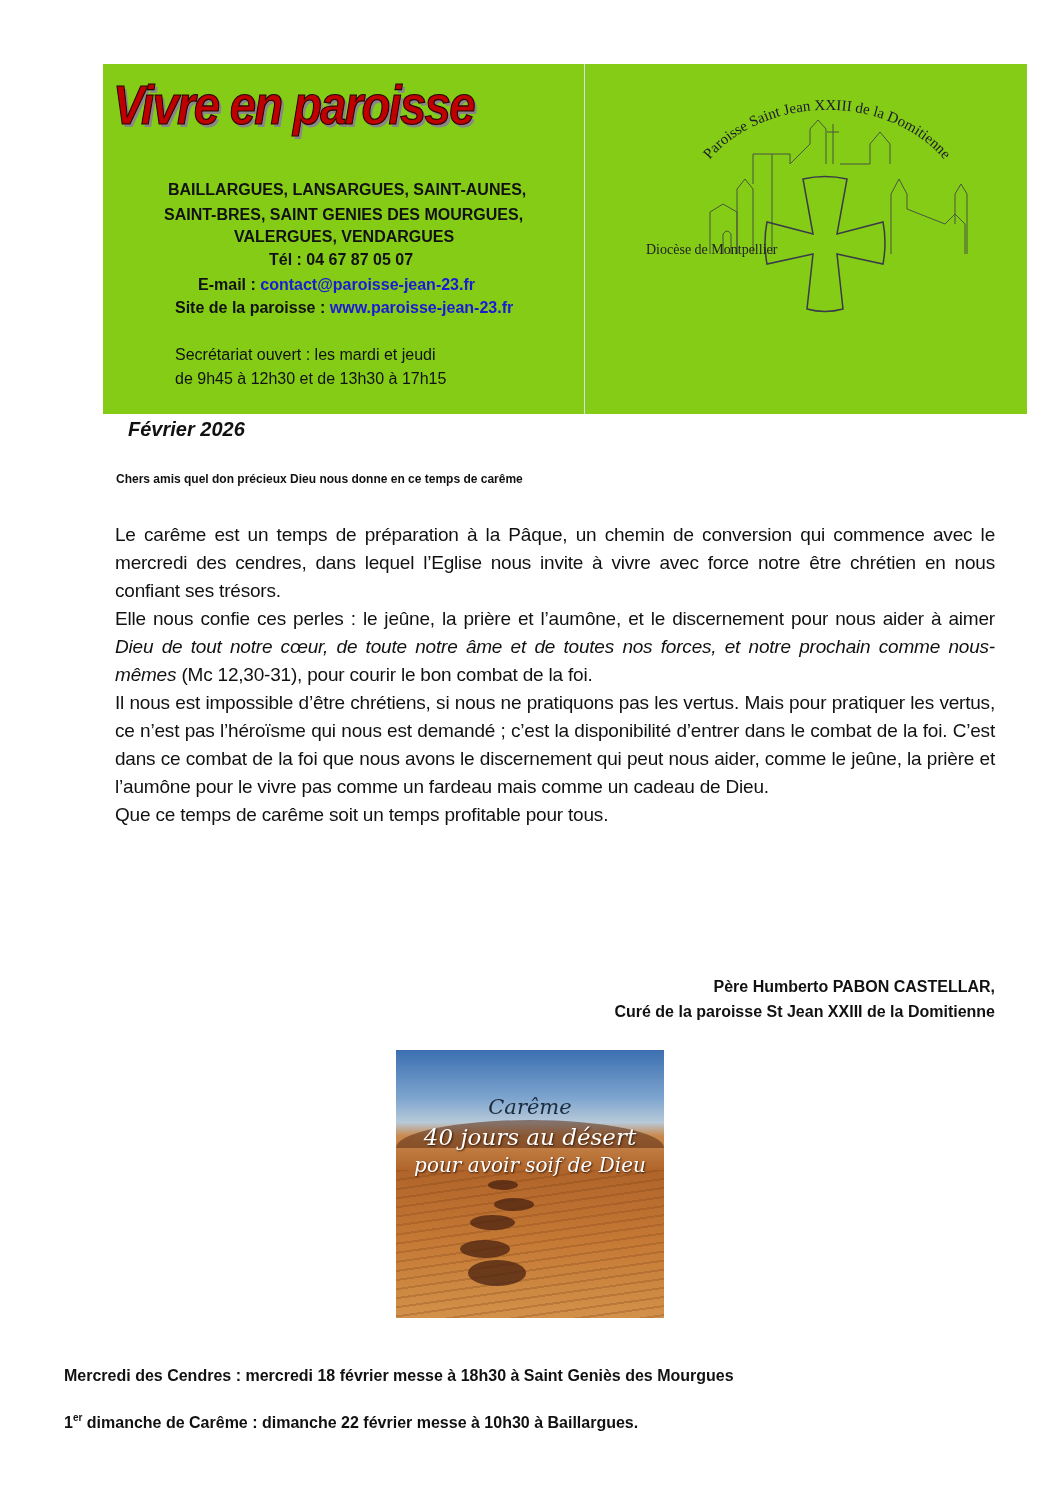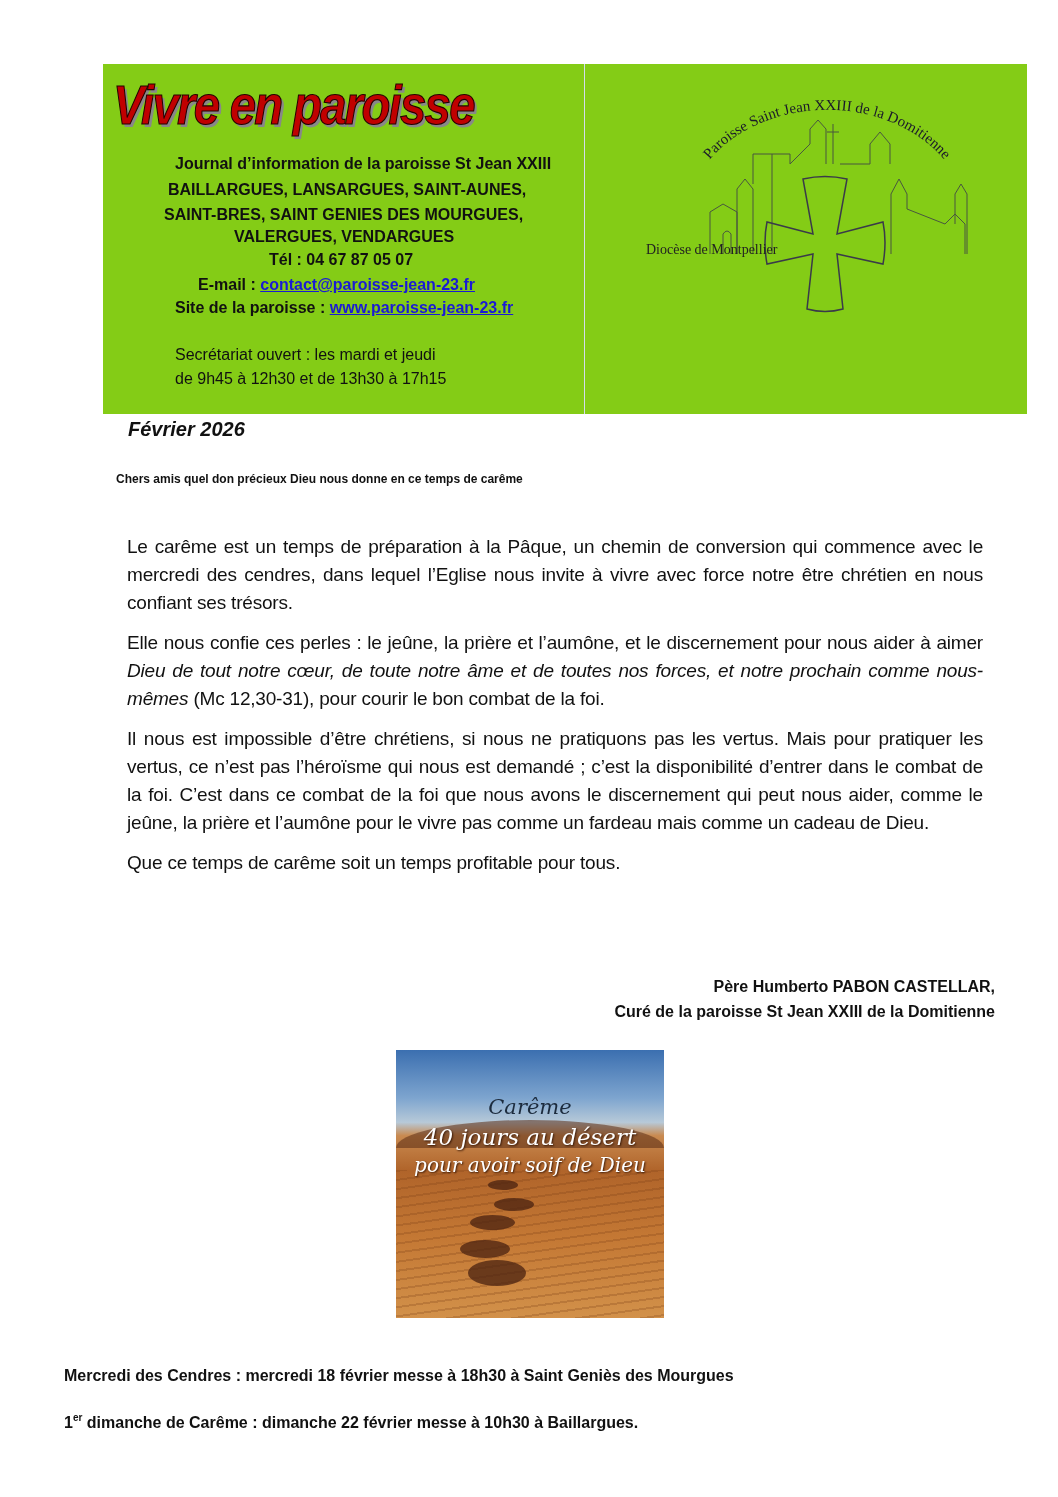--- a/index.html
+++ b/index.html
@@ -6,30 +6,30 @@
     body { width:1058px; height:1497px; position:relative; overflow:hidden; font-family:"Liberation Sans", sans-serif; color:#111; }
 
     .header-box { position:absolute; left:103px; top:64px; width:924px; height:350px; background:#84cc16; }
     .header-left { position:absolute; left:0; top:0; width:481px; height:350px; }
     .header-right { position:absolute; left:481px; top:0; width:443px; height:350px; border-left:1px solid #d3dcee; }
 
     .masthead { position:absolute; left:10px; top:14px; font-family:"Liberation Sans", sans-serif; font-weight:bold; font-style:italic; font-size:55px; color:#c00000; letter-spacing:-2px; transform:scaleX(0.86); transform-origin:left top; -webkit-text-stroke:1.2px #200; text-shadow:3px 3px 0 #888; line-height:1; white-space:nowrap; }
 
     .hline { position:absolute; font-weight:bold; font-size:16px; white-space:nowrap; line-height:20px; color:#111; }
     .hline.reg { font-weight:normal; }
-    a.link { color:#1a1ad6; text-decoration:underline; }
+    a.link { color:#1a1ad6; }
 
     .logo-svg { position:absolute; left:90px; top:20px; }
     .diocese { position:absolute; left:646px; top:242px; font-family:"Liberation Serif", serif; font-size:14px; color:#222; }
 
     .date { position:absolute; left:128px; top:418px; font-size:20px; font-weight:bold; font-style:italic; }
     .greeting { position:absolute; left:116px; top:472px; font-size:12px; font-weight:bold; }
 
     .body-text { position:absolute; left:115px; top:521px; width:880px; font-size:19px; line-height:28px; text-align:justify; letter-spacing:-0.2px; }
-    .body-text p { margin:12px; }
+    .body-text p { margin:0; }
 
     .sig { position:absolute; right:63px; text-align:right; font-weight:bold; font-size:16px; white-space:nowrap; }
 
     .photo { position:absolute; left:396px; top:1050px; width:268px; height:268px; overflow:hidden;
       background: linear-gradient(180deg, #3b6fb0 0%, #7ea5cf 18%, #b7c9d8 27%, #c98a50 32%, #b0642a 45%, #c47834 70%, #d2914a 100%); }
     .photo .dune1 { position:absolute; left:0; top:70px; width:100%; height:28px; background:#5a2c14; opacity:0.55; border-radius:50% 50% 0 0 / 100% 100% 0 0; }
     .photo .ripples { position:absolute; left:0; top:120px; width:100%; height:148px;
       background: repeating-linear-gradient(172deg, rgba(120,60,20,0.25) 0px, rgba(120,60,20,0.25) 2px, rgba(0,0,0,0) 2px, rgba(0,0,0,0) 9px); }
     .photo .fp { position:absolute; background:#4a2210; border-radius:50%; opacity:0.75; }
     .photo .cap { position:absolute; left:0; width:100%; text-align:center; font-family:"DejaVu Serif", serif; font-style:italic; line-height:1; }
@@ -39,21 +39,20 @@
 
     .event { position:absolute; left:64px; font-size:16px; font-weight:bold; white-space:nowrap; }
     .event sup { font-size:10px; vertical-align:7px; }
   </style>
 </head>
 <body>
 
 <div class="header-box">
   <div class="header-left">
     <div class="masthead">Vivre en paroisse</div>
-    <div class="hline" style="left:72px;top:90px;">Journal d’information de la paroisse St Jean XXIII</div>
     <div class="hline" style="left:65px;top:116px;">BAILLARGUES, LANSARGUES, SAINT-AUNES,</div>
     <div class="hline" style="left:61px;top:141px;">SAINT-BRES, SAINT GENIES DES MOURGUES,</div>
     <div class="hline" style="left:131px;top:163px;">VALERGUES, VENDARGUES</div>
     <div class="hline" style="left:166px;top:186px;">Tél : 04 67 87 05 07</div>
     <div class="hline" style="left:95px;top:211px;">
       <span>E-mail : </span><a class="link">contact@paroisse-jean-23.fr</a>
     </div>
     <div class="hline" style="left:72px;top:234px;">
       <span>Site de la paroisse : </span><a class="link">www.paroisse-jean-23.fr</a>
     </div>

